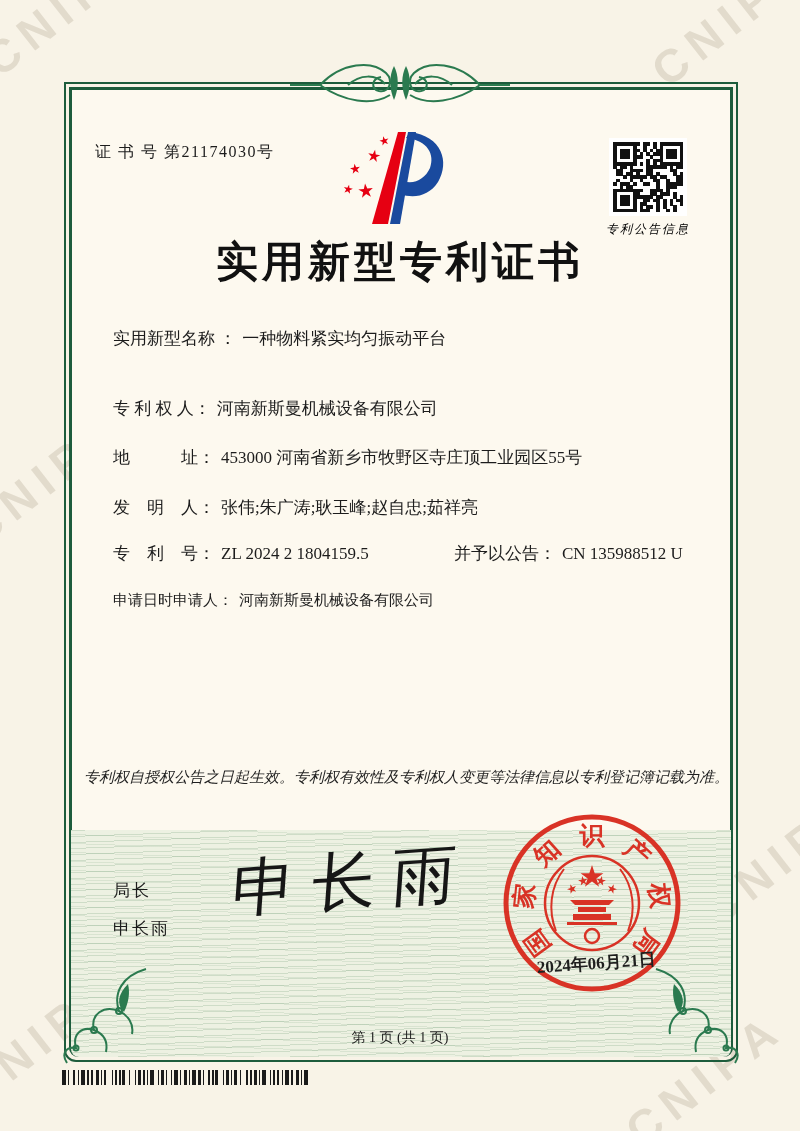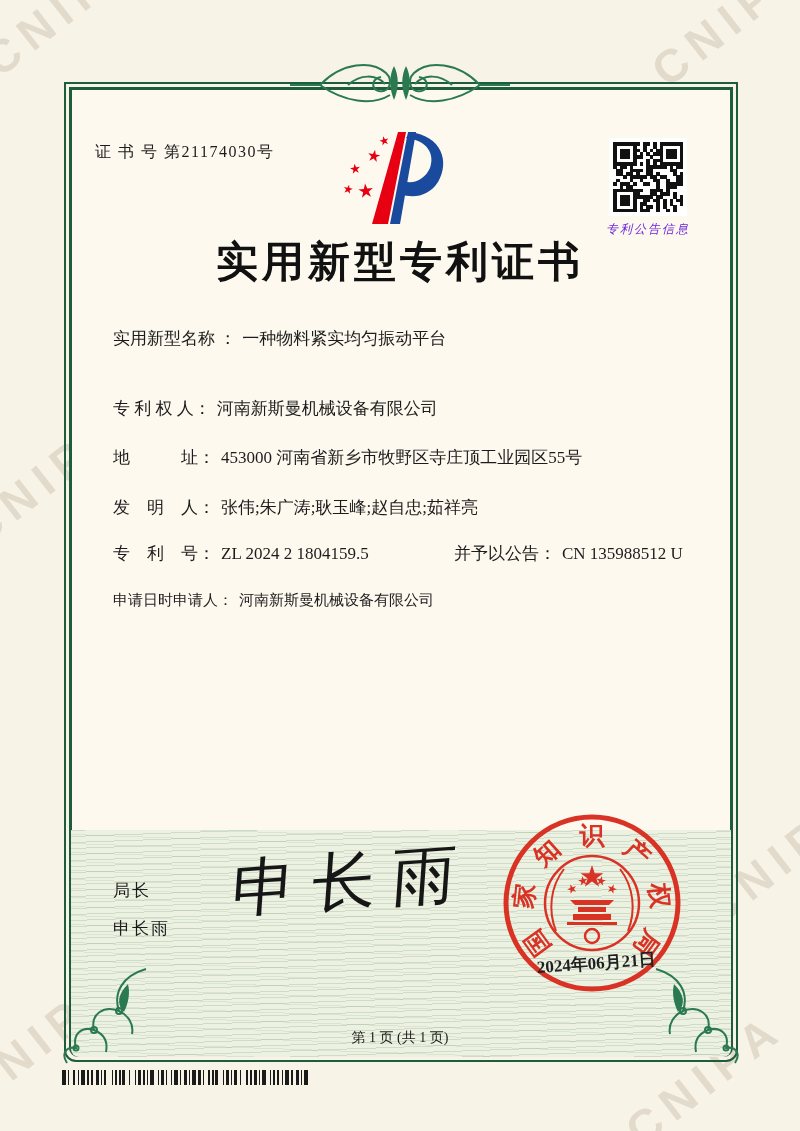--- a/index.html
+++ b/index.html
@@ -53,21 +53,21 @@
   .ornament .leaf { fill:#2b7a4f; stroke:none; }
 
   
   .cert-no { left:95px; top:142px; font-size:16px; letter-spacing:1.5px; z-index:4; }
   .logo { left:336px; top:126px; z-index:4; }
   .qr-box { left:609px; top:138px; width:78px; height:78px; background:#fff; padding:4px; z-index:4; }
   #qr { position:relative; width:70px; height:70px; background:#fff; }
   #qr .cell { position:absolute; background:#111; }
   .qr-label {
     left:592px; top:221px; width:112px; text-align:center;
-    font-size:12px; font-style:italic; letter-spacing:2px; color:#6d28d9; z-index:4;
+    font-size:12px; font-style:italic; letter-spacing:2px; color:#000000; z-index:4;
   }
   .doc-title {
     left:100px; top:234px; width:600px; text-align:center;
     font-size:42px; font-weight:700; letter-spacing:4px; color:#111; z-index:4;
   }
 
   
   .fields { left:113px; top:325px; width:590px; z-index:4; font-size:17px; }
   .frow { position:relative; line-height:27px; white-space:nowrap; }
   .frow .val { margin-left:6px; }
@@ -433,20 +433,21 @@
     <span class="col2">
       <span class="lbl">并予以公告：</span><span class="val">CN 135988512 U</span>
     </span>
   </div>
   <div class="frow r7 small-row">
     <span class="lbl">申请日时申请人：</span><span class="val">河南新斯曼机械设备有限公司</span>
   </div>
 </div>
 
 <div class="abs statement">
+  <div>专利权自授权公告之日起生效。专利权有效性及专利权人变更等法律信息以专利登记簿记载为准。</div>
 </div>
 
 <div class="abs sig-title">局长</div>
 <div class="abs sig-name">申长雨</div>
 <div class="abs sig-script">申长雨</div>
 
 <svg class="abs seal" width="190" height="190" viewBox="-95 -95 190 190">
   <defs>
     <path id="st" d="M0,-10 L2.25,-3.1 L9.51,-3.1 L3.63,1.18 L5.88,8.09 L0,3.82 L-5.88,8.09 L-3.63,1.18 L-9.51,-3.1 L-2.25,-3.1 Z" fill="#d8291c"></path>
   </defs>

